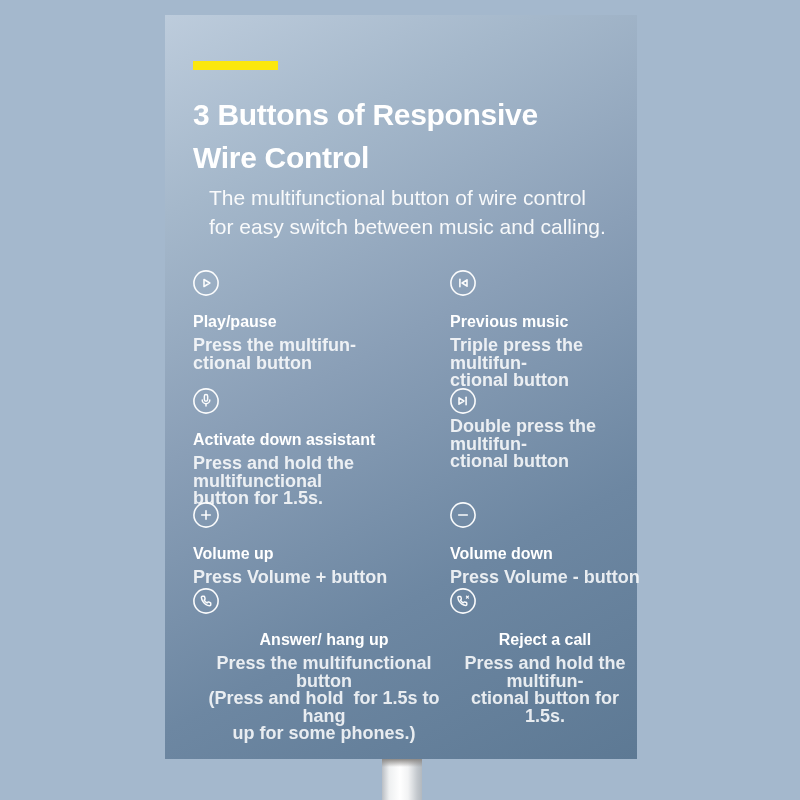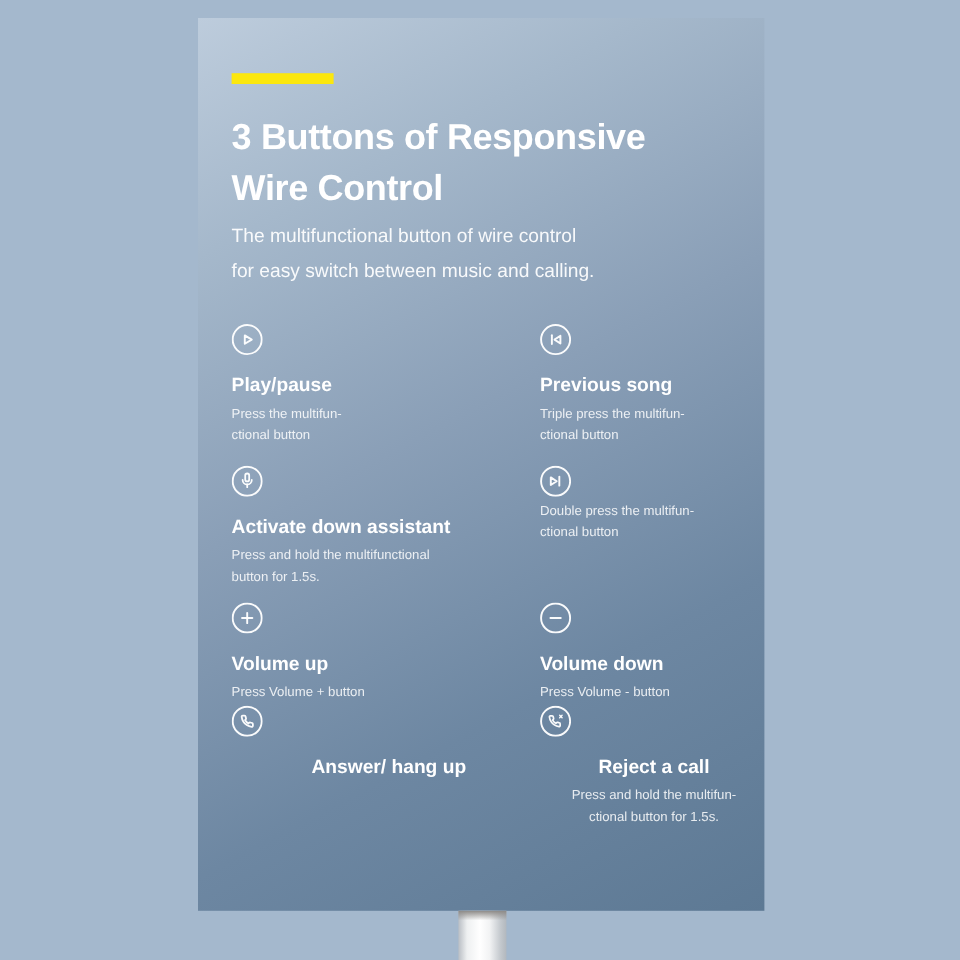--- a/index.html
+++ b/index.html
@@ -17,31 +17,31 @@
   .accent-bar{
     position:absolute;left:28px;top:46px;width:85px;height:9px;
     background:#fbe70d;
   }
   .title{
     position:absolute;left:28px;top:78px;width:420px;
     color:#ffffff;font-size:30px;font-weight:700;line-height:43px;
     letter-spacing:-0.3px;white-space:pre-line;
   }
   .subtitle{
-    position:absolute;left:28px;top:168px;width:440px;
-    color:rgba(255,255,255,0.93);font-size:16px;font-weight:400;line-height:29px;
+    position:absolute;left:44px;top:168px;width:440px;
+    color:rgba(255,255,255,0.93);font-size:21px;font-weight:400;line-height:29px;
     white-space:pre-line;
   }
   .feature{position:absolute;}
   .feature .ficon{width:26px;height:26px;display:block;color:rgba(255,255,255,0.96);}
   .feature .flabel{
     margin-top:15px;color:#ffffff;font-size:16px;font-weight:700;line-height:22px;
   }
   .feature .fdesc{
-    margin-top:4px;color:rgba(255,255,255,0.85);font-size:11px;font-weight:400;
+    margin-top:4px;color:rgba(255,255,255,0.85);font-size:18px;font-weight:700;
     line-height:17.5px;white-space:pre-wrap;
   }
   .col-l{left:28px;width:262px;}
   .col-r{left:285px;width:190px;}
   .row-1{top:255px;}
   .row-2{top:373px;}
   .row-3{top:487px;}
   .row-4{top:573px;text-align:center;}
   .pole{
     position:absolute;left:382px;top:759px;width:40px;height:41px;
@@ -139,21 +139,21 @@
           <use href="#icon-play"></use>
         </svg>
       <div class="flabel">Play/pause</div>
       <div class="fdesc">Press the multifun-
 ctional button</div>
     </div>
     <div class="feature col-r row-1">
       <svg class="ficon">
           <use href="#icon-prev"></use>
         </svg>
-      <div class="flabel">Previous song</div>
+      <div class="flabel">Previous music</div>
       <div class="fdesc">Triple press the multifun-
 ctional button</div>
     </div>
 
     <div class="feature col-l row-2">
       <svg class="ficon">
           <use href="#icon-mic"></use>
         </svg>
       <div class="flabel">Activate down assistant</div>
       <div class="fdesc">Press and hold the multifunctional
@@ -180,20 +180,23 @@
         </svg>
       <div class="flabel">Volume up</div>
       <div class="fdesc">Press Volume + button</div>
     </div>
 
     <div class="feature col-l row-4">
       <svg class="ficon">
           <use href="#icon-phone"></use>
         </svg>
       <div class="flabel">Answer/ hang up</div>
+      <div class="fdesc">Press the multifunctional button
+(Press and hold  for 1.5s to hang
+up for some phones.)</div>
     </div>
     <div class="feature col-r row-4">
       <svg class="ficon">
           <use href="#icon-phone-x"></use>
         </svg>
       <div class="flabel">Reject a call</div>
       <div class="fdesc">Press and hold the multifun-
 ctional button for 1.5s.</div>
     </div>
 

